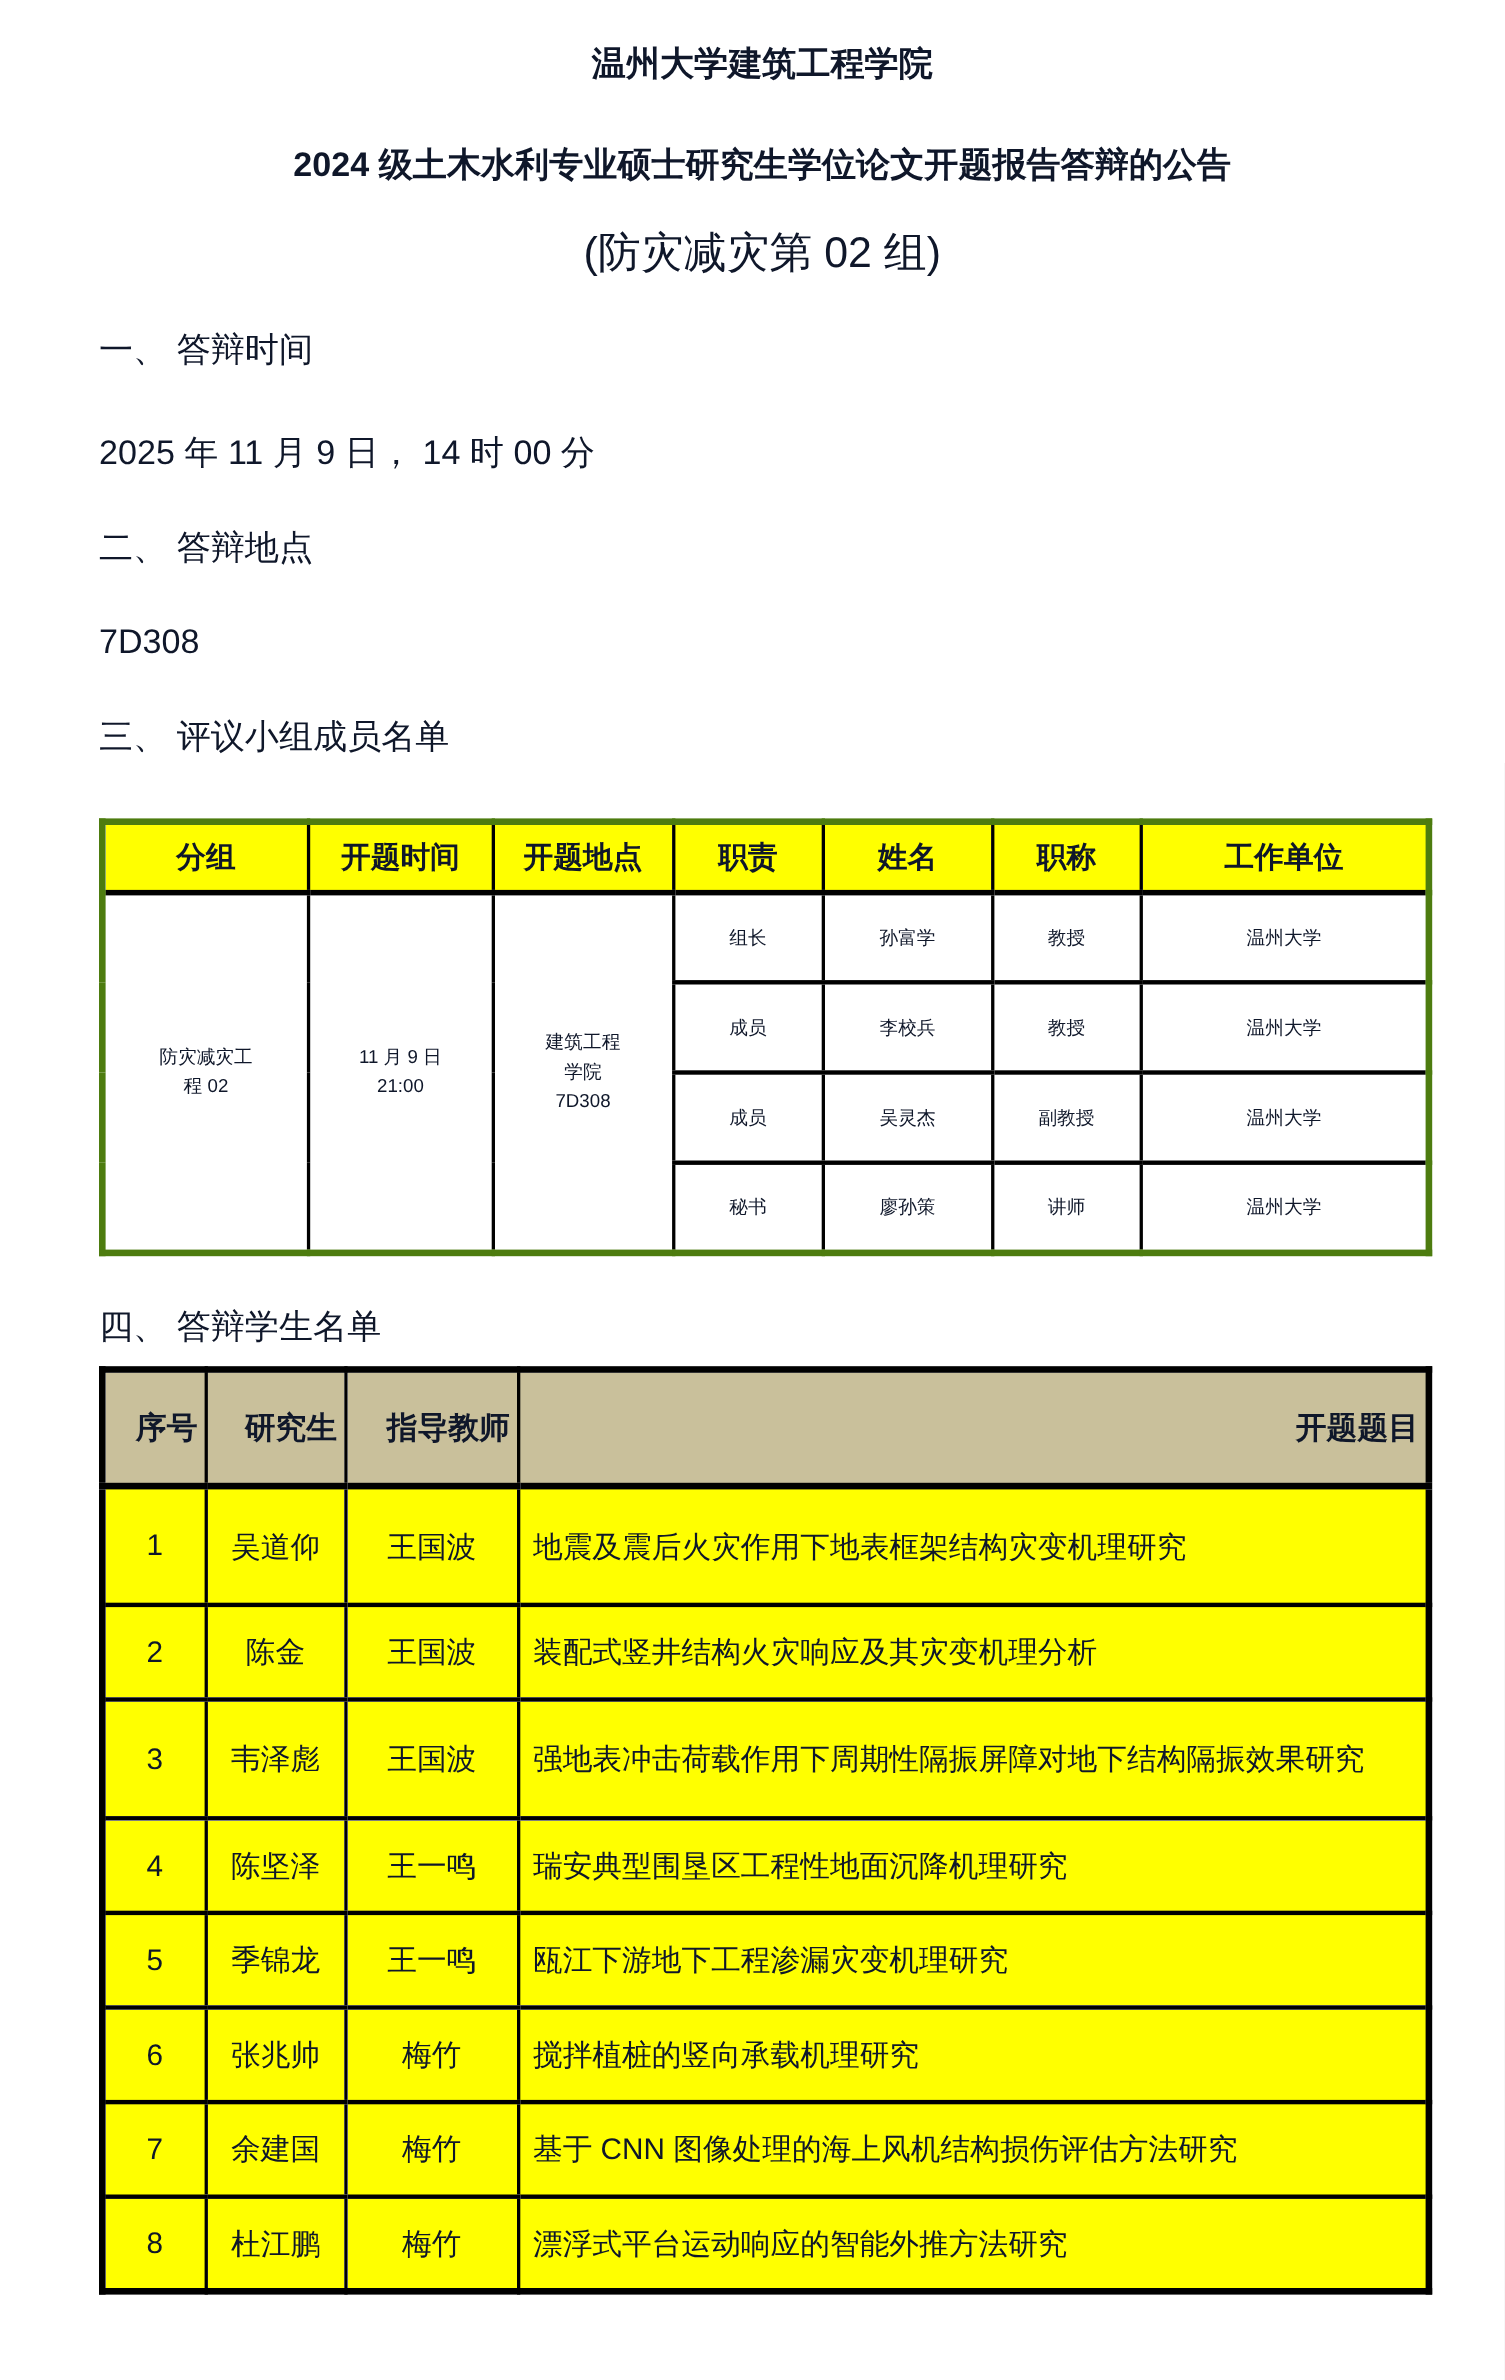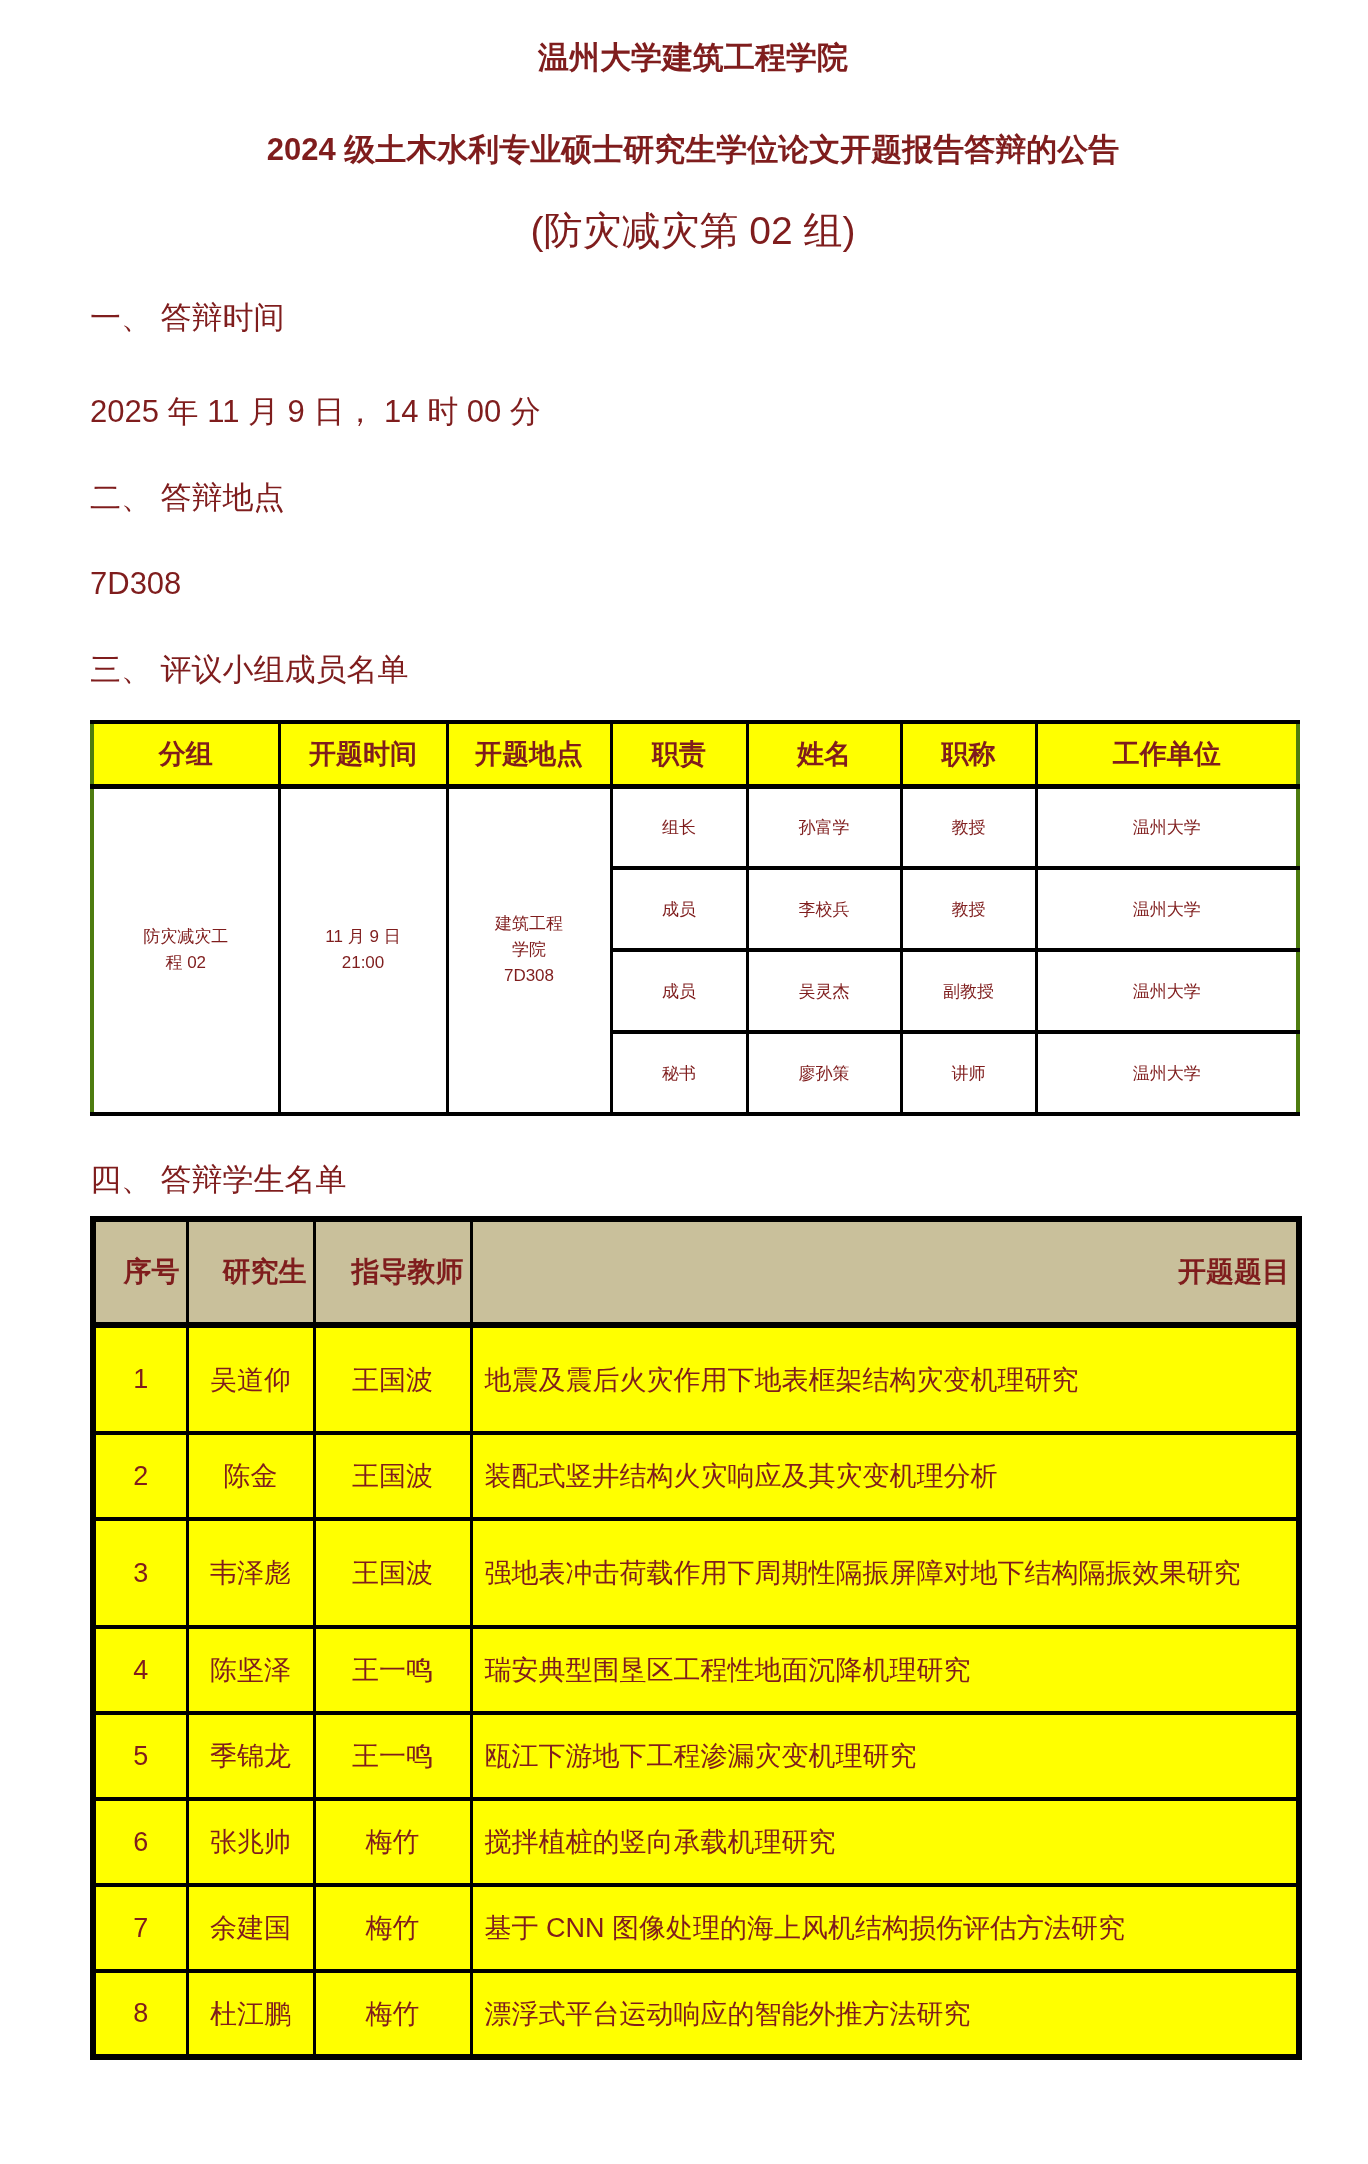--- a/index.html
+++ b/index.html
@@ -3,21 +3,21 @@
 <meta charset="utf-8">
 <style>
   * { box-sizing: border-box; }
   html, body { margin: 0; padding: 0; background: #e8e8e8; }
   .page {
     position: relative;
     width: 1368px;
     height: 2164px;
     margin: 0 auto;
     background: #ffffff;
-    color: #7f1d1d;
+    color: #0f172a;
     font-family: "Liberation Sans", "DejaVu Sans", sans-serif;
     padding: 36px 72px 0 90px;
     overflow: hidden;
   }
   .center { text-align: center; }
   .doc-title    { font-size: 31px; font-weight: bold; margin: 0; line-height: 44px; }
   .doc-subtitle { font-size: 31px; font-weight: bold; margin: 48px 0 0 0; line-height: 44px; }
   .group-line   { font-size: 39px; font-weight: normal; margin: 36px 0 0 0; line-height: 46px; }
   .sec-heading  { font-size: 31px; margin: 42px 0 0 0; line-height: 44px; }
   .sec-heading.first { margin-top: 42px; }
@@ -28,21 +28,21 @@
   th, td {
     border: solid #000000;
     border-width: 4px 3px;
     text-align: center;
     vertical-align: middle;
     padding: 4px 6px;
     overflow: hidden;
   }
 
   
-  .tbl1 { margin-top: 28px; border: 4px solid #4d7c0f; }
+  .tbl1 { margin-top: 52px; border: 6px solid #4d7c0f; }
   .tbl1 thead tr { height: 64px; }
   .tbl1 tbody tr { height: 82px; }
   .tbl1 th { background: #ffff00; font-size: 27px; font-weight: bold; border-bottom-width: 5px; }
   .tbl1 td { font-size: 17px; background: #ffffff; }
   .ml { white-space: pre-line; line-height: 1.55; }
 
   
   .tbl2 { margin-top: 14px; border: 6px solid #000; }
   .tbl2 thead tr { height: 106px; }
   .tbl2 tbody tr.r-tall { height: 108px; }

